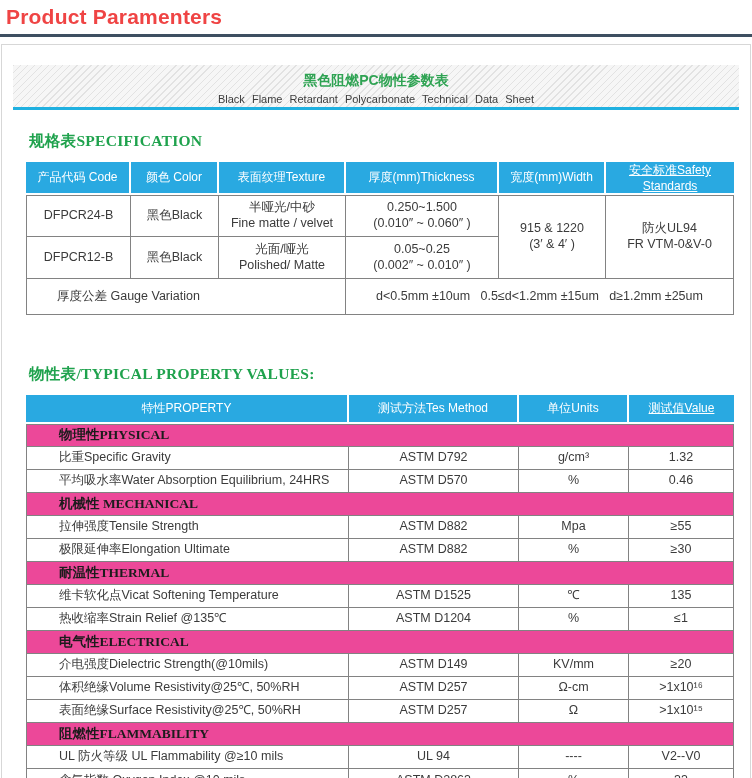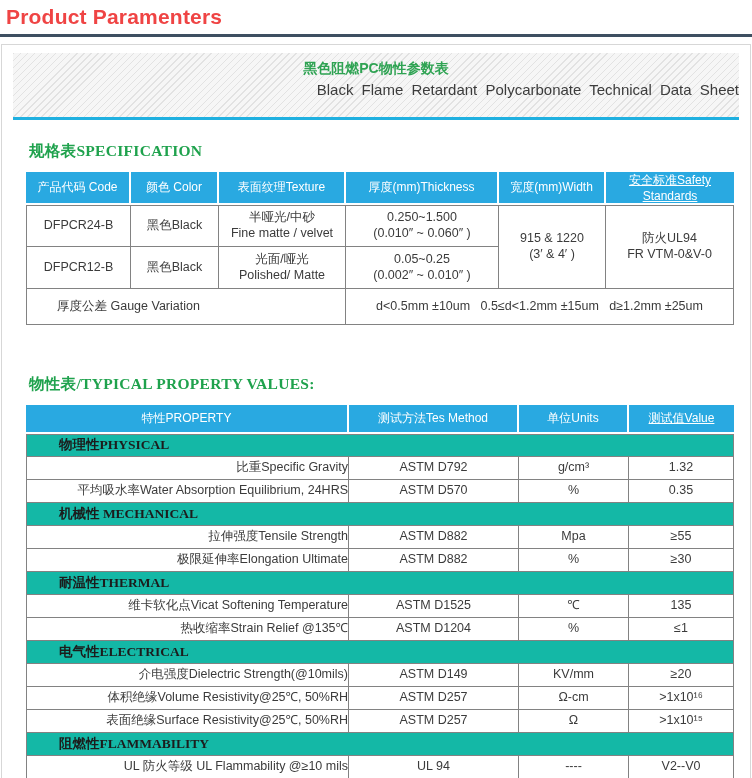--- a/index.html
+++ b/index.html
@@ -11,26 +11,26 @@
     padding: 5px 0 0 6px; letter-spacing: 0.2px; height: 34px;
   }
   .title-rule { height: 3px; background: #3e4f61; width: 752px; }
 
   .card {
     margin-top: 7px; margin-left: 1px; width: 750px; height: 740px;
     border: 1px solid #d7d7d7; border-bottom: none; background: #fff;
   }
 
   .banner {
-    margin: 8px 11px 0 11px; text-align: center; padding: 7px 0 19px 0;
+    margin: 20px 11px 0 11px; text-align: center; padding: 7px 0 2px 0;
     background: repeating-linear-gradient(135deg, #e2e2e2 0px, #e2e2e2 1px, #f6f6f6 1px, #f6f6f6 5px);
     border-bottom: 3px solid #1fb0e0;
   }
   .banner-cn { font-size: 14px; font-weight: bold; color: #2fa353; }
-  .banner-en { font-size: 15px; color: #3c3c3c; margin-top: 3px; word-spacing: 4px; text-align: right; }
+  .banner-en { font-size: 11px; color: #3c3c3c; margin-top: 3px; word-spacing: 4px; }
 
   .sec-heading {
     font-family: "Liberation Serif", serif; font-weight: bold;
     font-size: 15.5px; color: #1fa24d; margin: 21px 0 10px 27px; letter-spacing: 0.3px;
   }
   .sec-heading.second { margin-top: 49px; }
 
   table { border-collapse: separate; border-spacing: 0; table-layout: fixed; margin-left: 24px; }
   .spec-table { width: 708px; }
   .prop-table { width: 708px; border-bottom: 3px solid #2e3e52; }
@@ -49,23 +49,23 @@
   }
   td:first-child { border-left: 1px solid #828282; }
   tbody tr:first-child > td { border-top: 1px solid #828282; }
 
   .spec-table td { height: 42px; }
   .spec-table tr.gauge-row td { height: 36px; }
   .spec-table td.left { text-align: left; padding-left: 30px; }
   .spec-table td.gauge-val { white-space: pre-wrap; }
 
   .prop-table td { height: 23px; }
-  .prop-table td.prop-name { text-align: right; padding-left: 32px; }
+  .prop-table td.prop-name { text-align: left; padding-left: 32px; }
   .prop-table tr.section-row td {
-    background: #14b8a6; text-align: left; padding-left: 32px;
+    background: #ec4899; text-align: left; padding-left: 32px;
     font-family: "Liberation Serif", serif; font-weight: bold; font-size: 13.5px; color: #1c1c1c;
   }
   .prop-table tbody tr:last-child td { border-bottom: none; }
   .cell-line { display: block; }
 </style>
 </head>
 <body>
 
 <div class="page">
   <h1 class="page-title">Product Paramenters</h1>
@@ -163,21 +163,21 @@
           <tr>
             <td class="prop-name">比重Specific Gravity</td>
             <td>ASTM D792</td>
             <td>g/cm³</td>
             <td>1.32</td>
           </tr>
           <tr>
             <td class="prop-name">平均吸水率Water Absorption Equilibrium, 24HRS</td>
             <td>ASTM D570</td>
             <td>%</td>
-            <td>0.35</td>
+            <td>0.46</td>
           </tr>
           <tr class="section-row">
             <td colspan="4">机械性 MECHANICAL</td>
           </tr>
           <tr>
             <td class="prop-name">拉伸强度Tensile Strength</td>
             <td>ASTM D882</td>
             <td>Mpa</td>
             <td>≥55</td>
           </tr>

